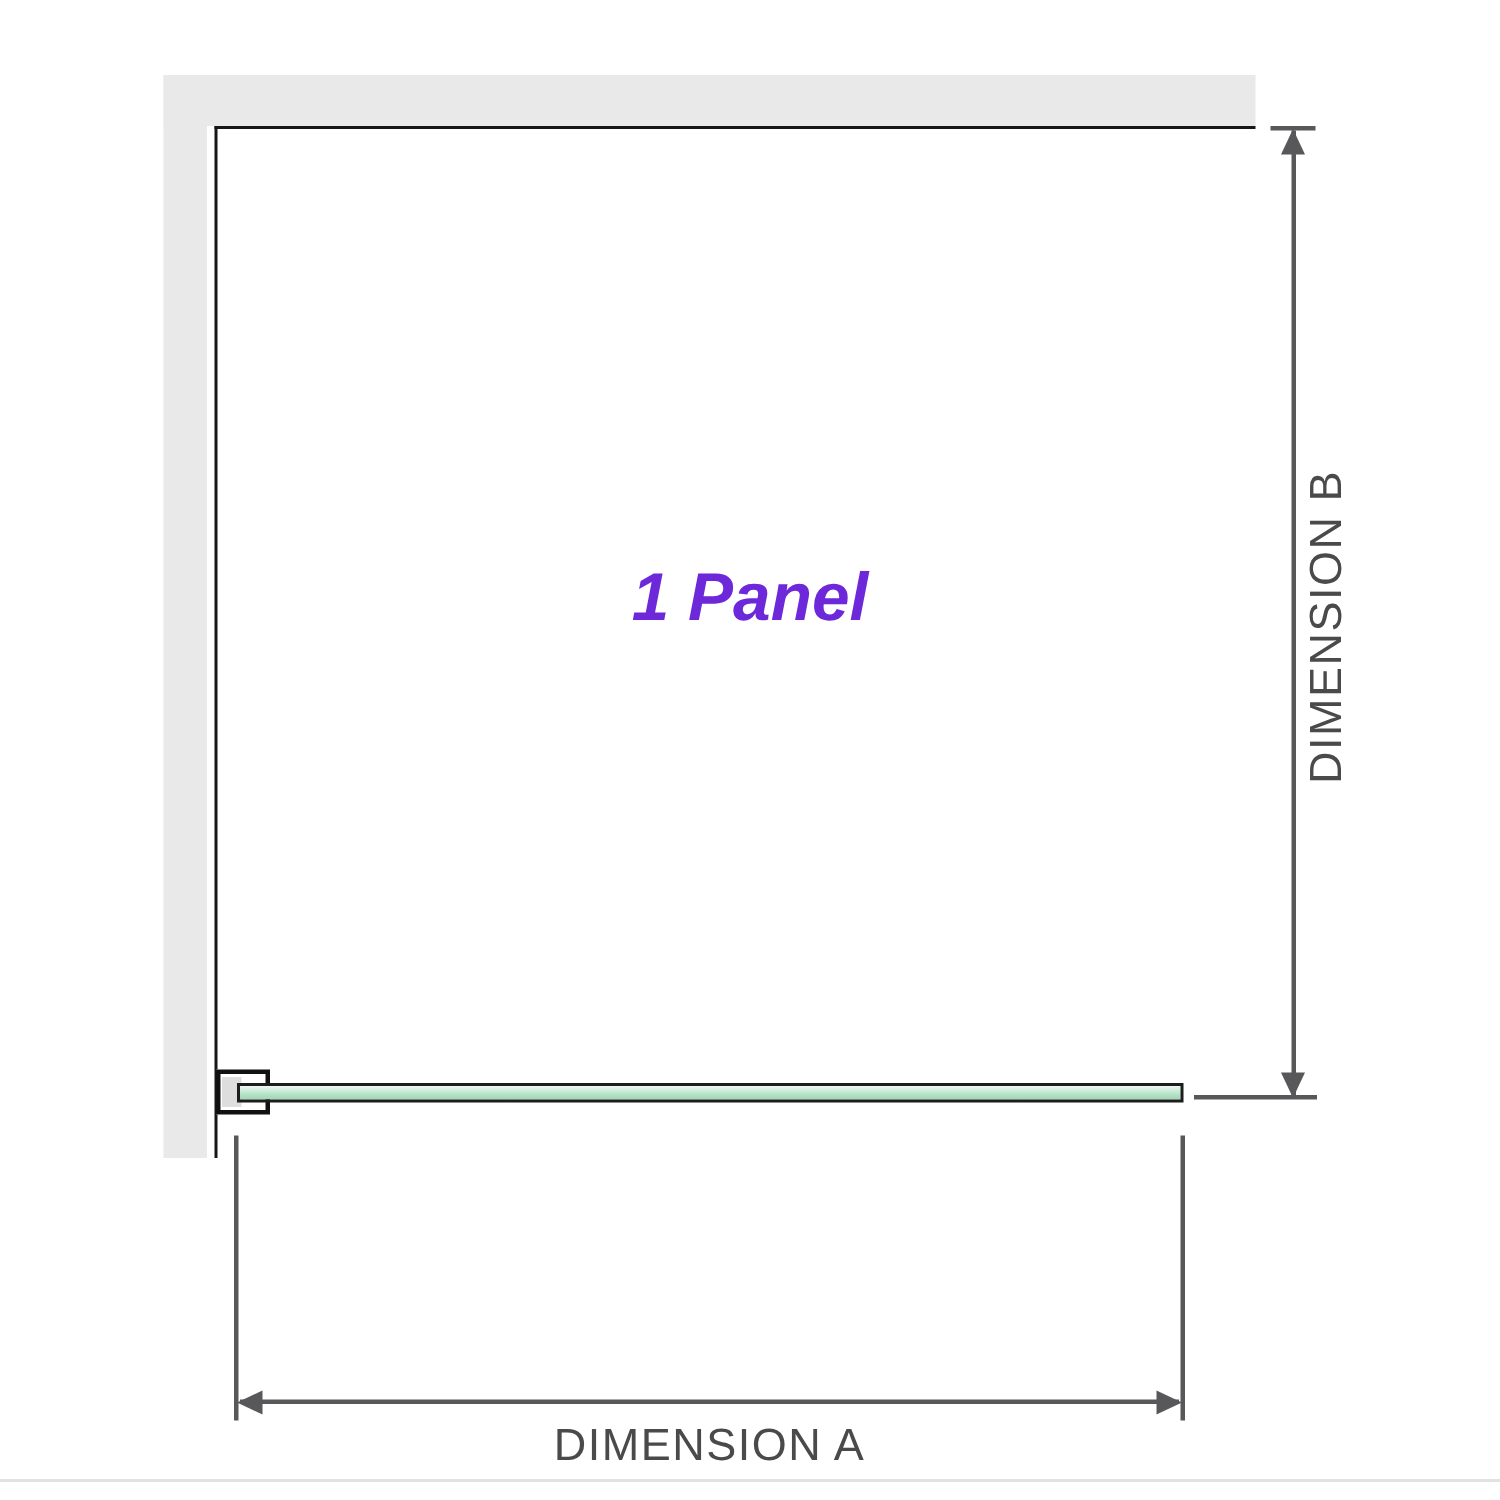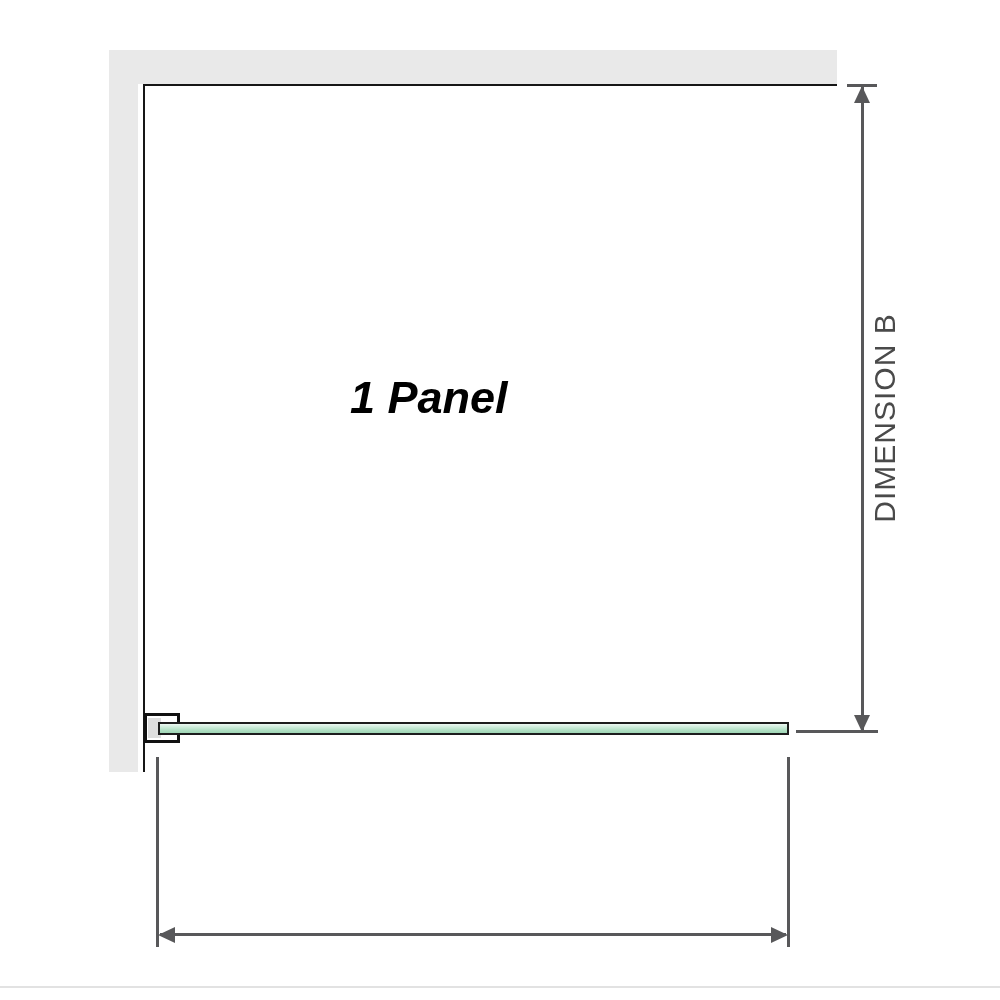--- a/index.html
+++ b/index.html
@@ -96,25 +96,25 @@
   .dima-label { left: 323px; top: 948px; }
   .dimb-label {
     left: 735px; top: 402px;
     transform: rotate(-90deg);
   }
 
   .watermark {
     left: 350px; top: 372px;
     width: 300px; height: 52px;
     line-height: 52px;
-    text-align: left;
+    text-align: center;
     font-size: 45px;
     font-style: italic;
     font-weight: 600;
-    color: #000000;
+    color: #6d28d9;
     white-space: nowrap;
   }
 
   .footer-divider {
     left: 0; top: 986px; width: 1000px; height: 2px;
     background: #e2e2e2;
   }
 </style>
 </head>
 <body>
@@ -140,16 +140,17 @@
   <div class="abs dim dimb-line"></div>
   <div class="abs tri tri-up"></div>
   <div class="abs tri tri-down"></div>
   <div class="abs dim-label dimb-label">DIMENSION B</div>
 
   <div class="abs dim dima-ext-left"></div>
   <div class="abs dim dima-ext-right"></div>
   <div class="abs dim dima-line"></div>
   <div class="abs tri tri-left"></div>
   <div class="abs tri tri-right"></div>
+  <div class="abs dim-label dima-label">DIMENSION A</div>
 
   <div class="abs footer-divider"></div>
 
 </div>
 
 </body></html>

